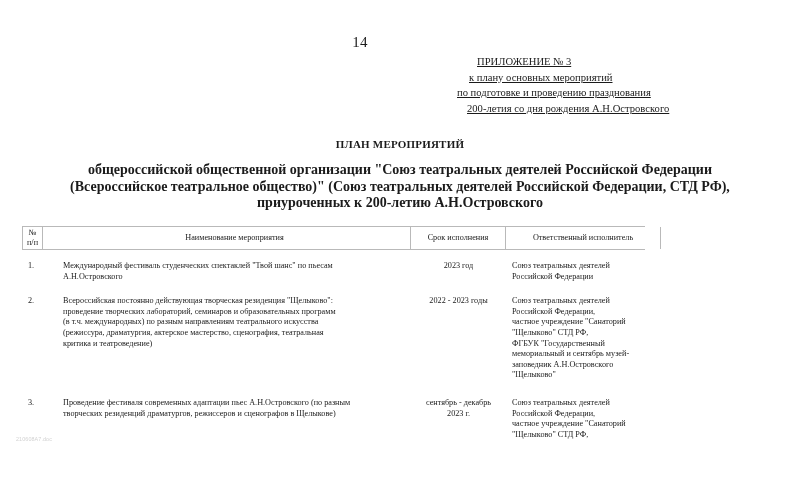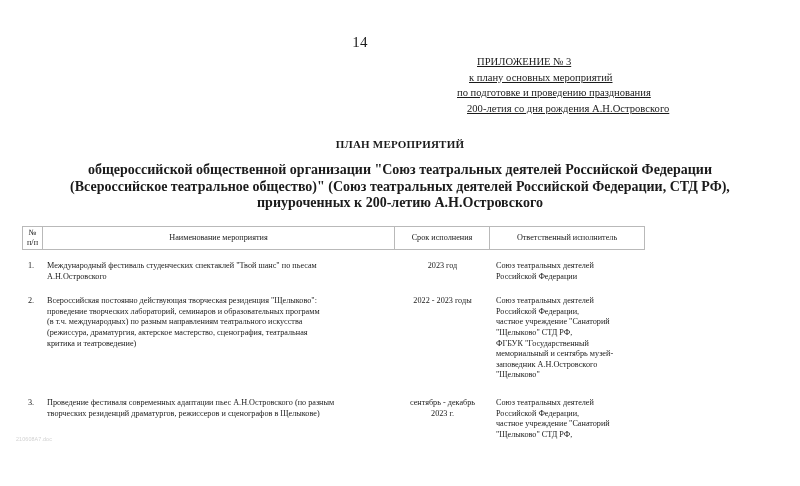--- a/index.html
+++ b/index.html
@@ -88,21 +88,21 @@
     align-items: center;
     justify-content: center;
     text-align: center;
     line-height: 9.6px;
     padding: 0 3px;
     border-right: 1px solid #b9b9b9;
   }
   .thead .th:first-child { border-left: 1px solid #b9b9b9; }
 
   .c-num  { width: 21px;  flex: 0 0 21px; }
-  .c-name { width: 352px; flex: 0 0 352px; }
+  .c-name { width: 352px; flex: 0 0 352px; margin-left: 16px; }
   .c-term { width: 95px;  flex: 0 0 95px; }
   .c-resp { width: 155px; flex: 0 0 155px; }
 
   .tbody { display: block; }
   .trow {
     display: flex;
     align-items: flex-start;
   }
   .trow .td {
     padding: 0 4px;

